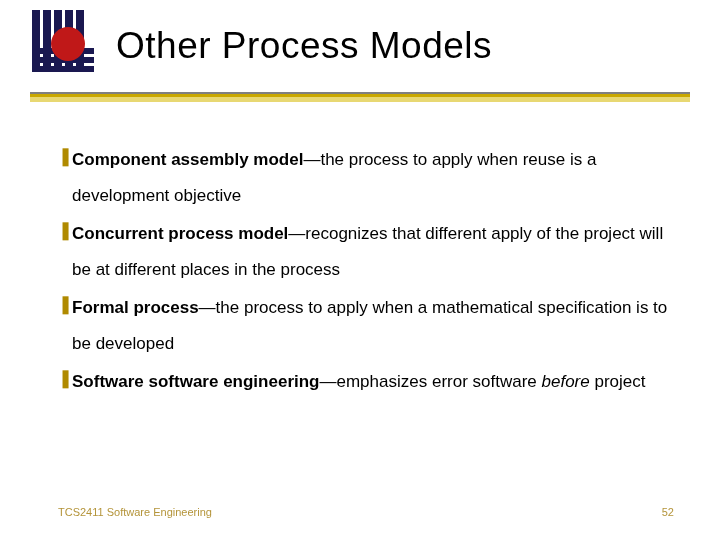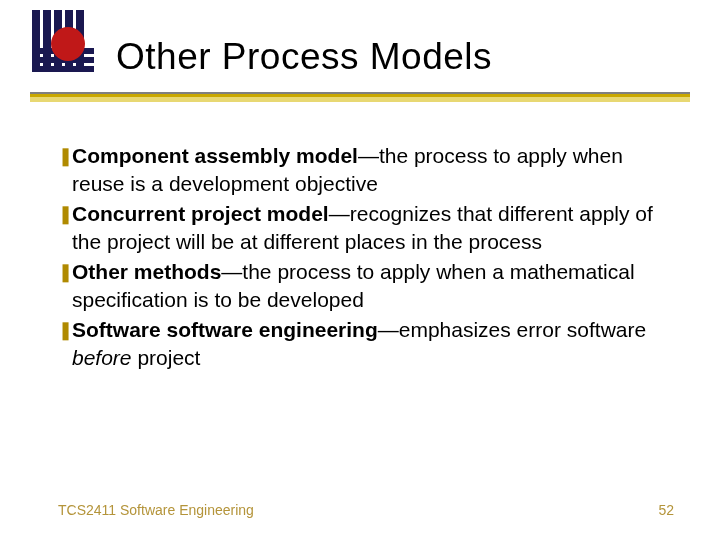--- a/index.html
+++ b/index.html
@@ -6,21 +6,21 @@
   body {
     width: 720px;
     height: 540px;
     background: #fff;
     font-family: Verdana, Geneva, sans-serif;
     position: relative;
     overflow: hidden;
   }
   .header {
     display: flex;
-    align-items: flex-end;
+    align-items: center;
     padding: 8px 12px 0 30px;
   }
   .logo {
     width: 74px;
     height: 70px;
     flex-shrink: 0;
     margin-right: 12px;
   }
   .title {
     font-family: Impact, "Arial Black", sans-serif;
@@ -47,34 +47,34 @@
   }
   .bullet {
     width: 14px;
     flex-shrink: 0;
     color: #b08a00;
     font-size: 18px;
     line-height: 28px;
     font-family: "Arial", sans-serif;
   }
   .text {
-    font-size: 21px;
-    line-height: 28px;
+    font-size: 17px;
+    line-height: 36px;
     color: #000;
   }
   .text .bold { font-weight: bold; }
   .text .italic { font-style: italic; }
   .footer {
     position: absolute;
     bottom: 22px;
     left: 58px;
     right: 46px;
     display: flex;
     justify-content: space-between;
-    font-size: 14px;
+    font-size: 11px;
     color: #b4943a;
   }
 </style>
 </head>
 <body>
 
 <div class="header">
   <div class="logo">
     <svg viewBox="0 0 74 70" width="74" height="70">
 
@@ -105,27 +105,27 @@
 <div class="content">
   <div class="item">
     <div class="bullet">❚</div>
     <div class="text">
       <span class="bold">Component assembly model</span><span>—the process to apply when reuse is a development objective</span>
     </div>
   </div>
   <div class="item">
     <div class="bullet">❚</div>
     <div class="text">
-      <span class="bold">Concurrent project model</span><span>—recognizes that different apply of the project will be at different places in the process</span>
+      <span class="bold">Concurrent process model</span><span>—recognizes that different apply of the project will be at different places in the process</span>
     </div>
   </div>
   <div class="item">
     <div class="bullet">❚</div>
     <div class="text">
-      <span class="bold">Other methods</span><span>—the process to apply when a mathematical specification is to be developed</span>
+      <span class="bold">Formal process</span><span>—the process to apply when a mathematical specification is to be developed</span>
     </div>
   </div>
   <div class="item">
     <div class="bullet">❚</div>
     <div class="text">
       <span class="bold">Software software engineering</span><span>—emphasizes error software </span><span class="italic">before</span><span> project</span>
     </div>
   </div>
 </div>
 

